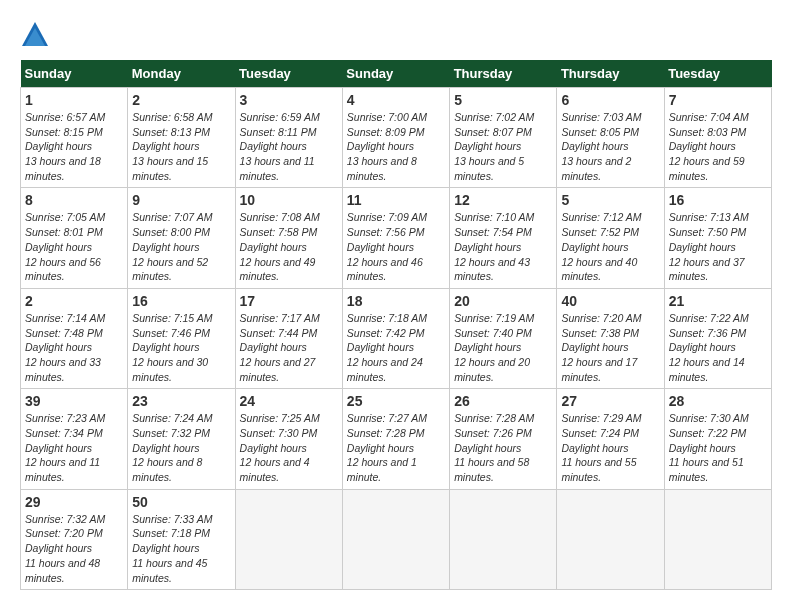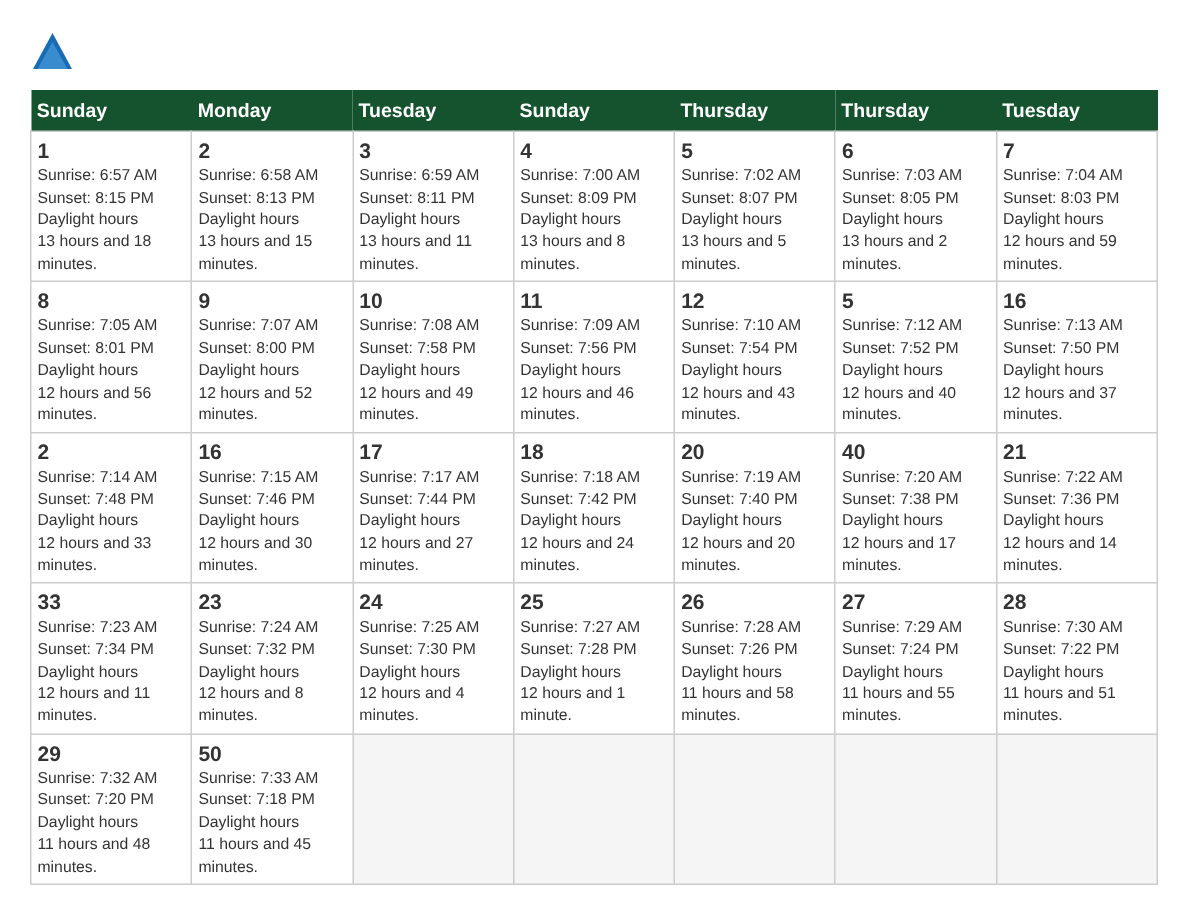--- a/index.html
+++ b/index.html
@@ -80,20 +80,21 @@
       font-size: 14px;
       font-weight: bold;
       color: #333;
       display: block;
       margin-bottom: 2px;
     }
     .day-info {
       color: #333;
       line-height: 1.4;
       font-size: 10.5px;
+      font-style: italic;
     }
   </style>
 </head>
 <body>
 
 <div class="header">
   <div class="logo">
     <svg class="logo-icon" viewBox="0 0 30 30">
       <polygon points="15,2 28,26 2,26" fill="#1a6bb5"></polygon>
       <polygon points="15,8 25,26 5,26" fill="#4fa3e0" opacity="0.6"></polygon>
@@ -312,21 +313,21 @@
         <div class="day-info">
           Sunrise: 7:22 AM<br>
           Sunset: 7:36 PM<br>
           Daylight hours<br>
           12 hours and 14 minutes.
         </div>
       </td>
       </tr>
       <tr>
         <td>
-        <span class="day-num">33</span>
+        <span class="day-num">39</span>
         <div class="day-info">
           Sunrise: 7:23 AM<br>
           Sunset: 7:34 PM<br>
           Daylight hours<br>
           12 hours and 11 minutes.
         </div>
       </td>
         <td>
         <span class="day-num">23</span>
         <div class="day-info">

